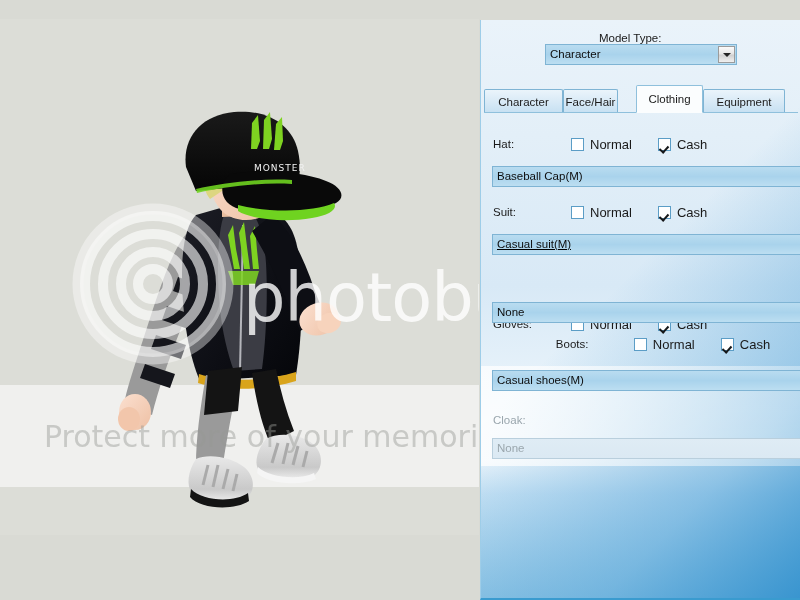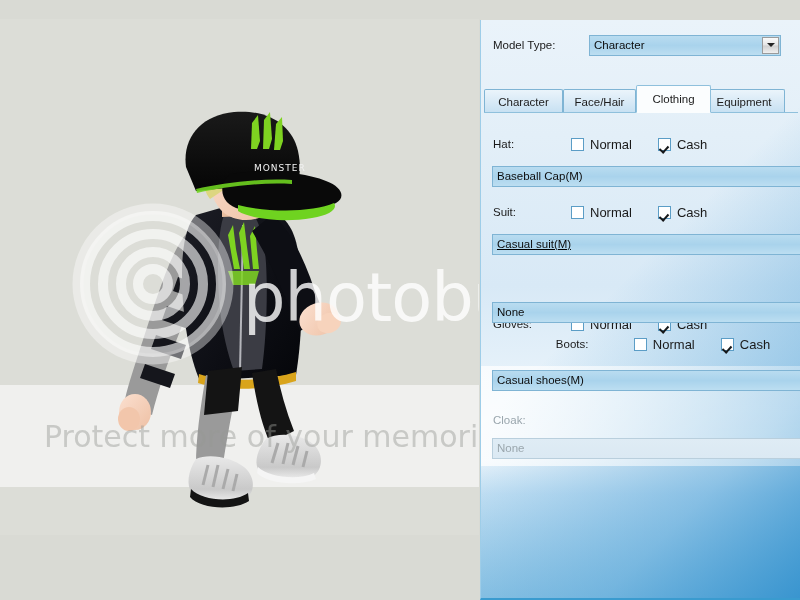--- a/index.html
+++ b/index.html
@@ -102,21 +102,21 @@
        rgba(255,255,255,.75), rgba(255,255,255,.35));
     pointer-events: none;
   }
 
   #panel-inner { position: relative; z-index: 3; }
 
   
   #modeltype-row {
     position: absolute; left: 0; top: 12px;
     width: 320px; height: 26px;
-    display: flex; align-items: center;
+    display: flex; align-items: center; flex-direction: column;
   }
   #modeltype-label {
     margin-left: 12px;
     font-size: 11.5px; color: #1a1a1a;
     width: 96px;
   }
 
   
   .combo {
     position: relative;
@@ -395,22 +395,22 @@
         <div class="combo" id="modeltype-combo">
           <span class="combo-text">Character</span>
           <span class="combo-btn">
             <span class="arr"></span>
           </span>
         </div>
       </div>
 
       <div id="tabstrip">
         <div class="tab" style="left:0px;width:79px;">Character</div>
-        <div class="tab" style="left:79px;width:73px;">Face/Hair</div>
-        <div class="tab active" style="left:152px;width:75px;margin-top:40px;">Clothing</div>
+        <div class="tab" style="left:79px;width:55px;">Face/Hair</div>
+        <div class="tab active" style="left:152px;width:67px;margin-top:40px;">Clothing</div>
         <div class="tab" style="left:219px;width:82px;">Equipment</div>
       </div>
       <div id="tab-underline"></div>
 
       <div class="form-row" style="top:114px;">
         <span class="form-label">Hat:</span>
         <span class="chk-group">
           <span class="chk-box"></span>
           <span class="chk-label">Normal</span>
         </span>

